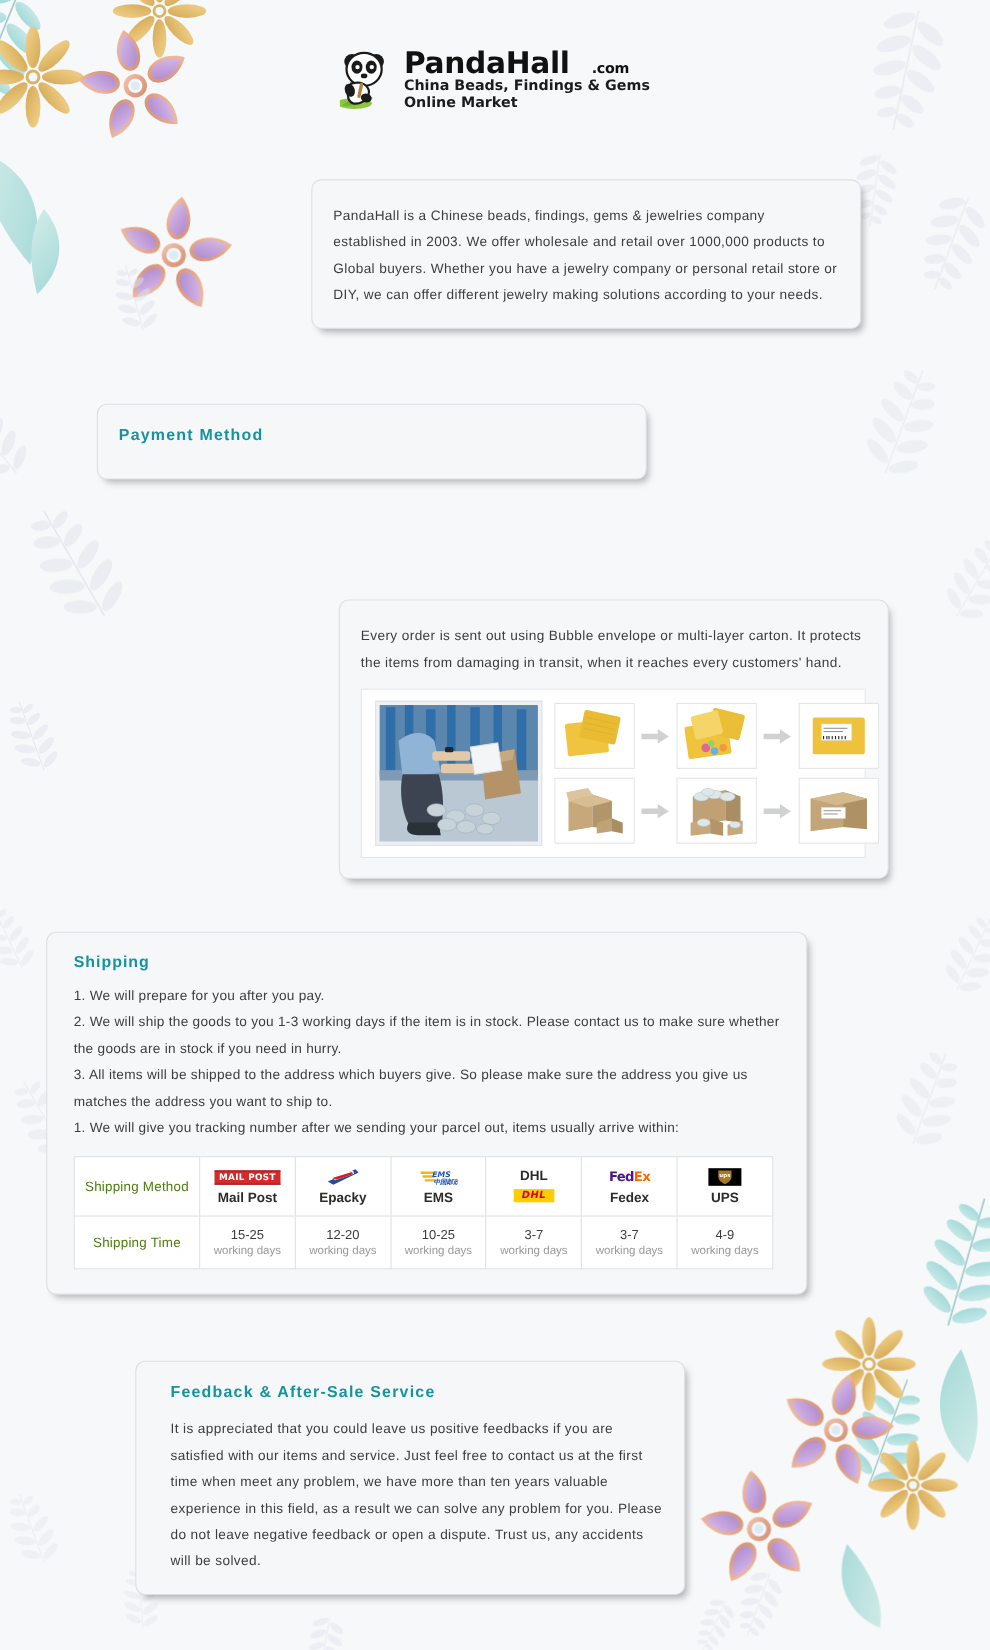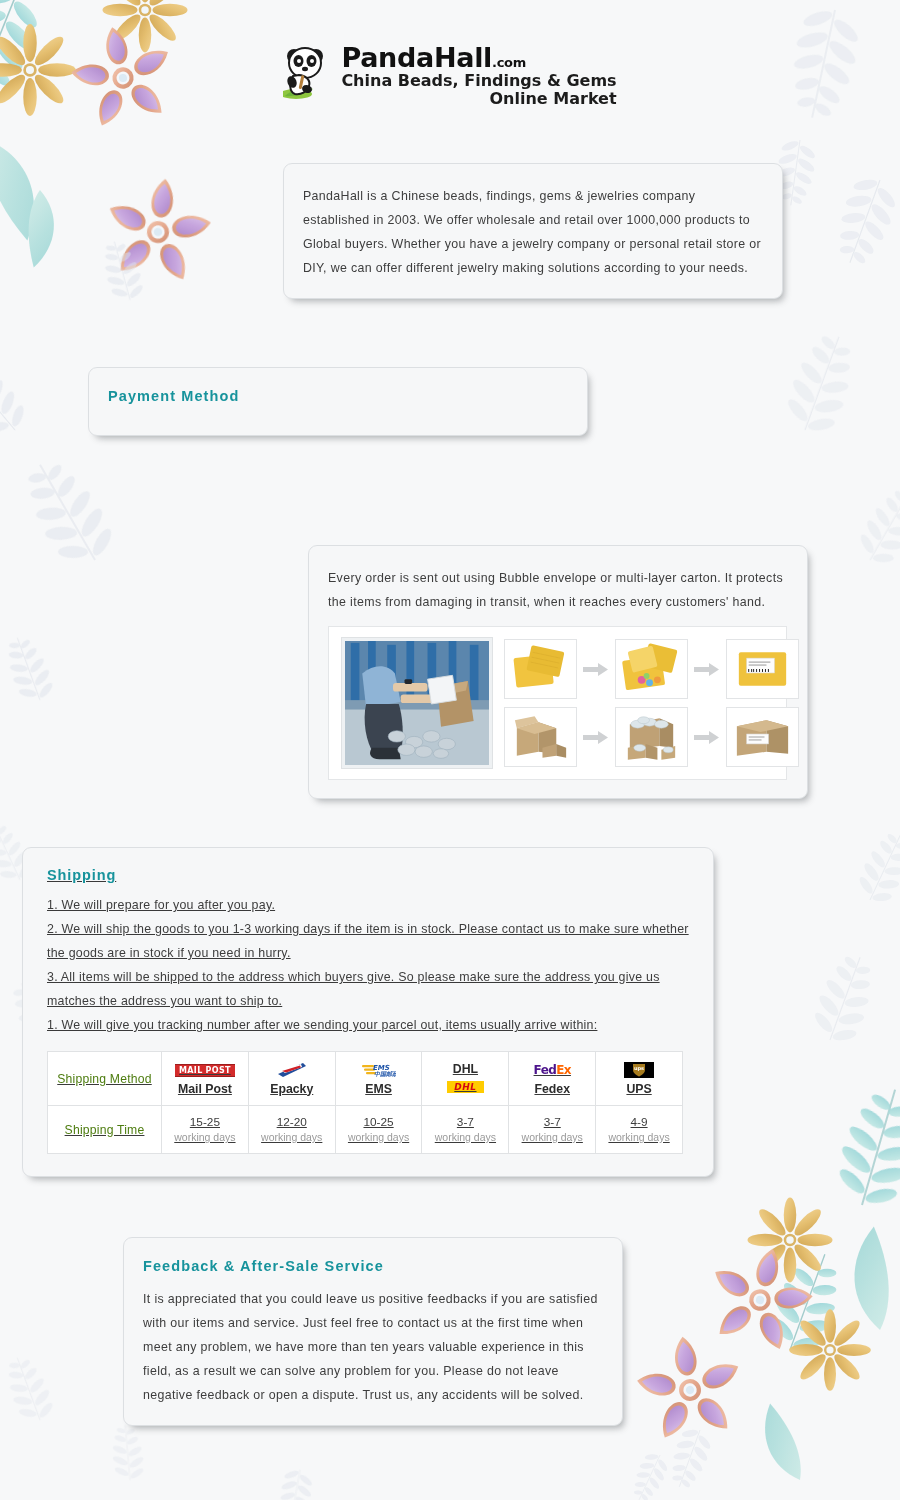--- a/index.html
+++ b/index.html
@@ -33,28 +33,28 @@
   .logo-text { padding-top: 4px; }
   .logo-name {
     font-family: "DejaVu Sans", sans-serif;
     font-weight: bold;
     font-size: 27px;
     line-height: 1;
     color: #111;
     letter-spacing: -.3px;
     white-space: nowrap;
   }
-  .logo-name .dotcom { font-size: 13px; font-weight: bold; }
+  .logo-name .dotcom { font-size: 13px; font-weight: bold; margin-left: 20px; }
   .logo-tag {
     font-family: "DejaVu Sans", sans-serif;
     font-weight: bold;
-    font-size: 16px;
+    font-size: 13px;
     line-height: 1.15;
     color: #1c1c1c;
-    text-align: right;
+    text-align: left;
     margin-top: 1px;
     white-space: nowrap;
   }
   .logo-tag span { display: block; }
 
   
   .card {
     position: absolute;
     background: #f6f7f8;
     border: 1px solid #dcdfe2;
@@ -73,22 +73,22 @@
   .card-p {
     font-size: 12.4px;
     line-height: 24px;
     letter-spacing: .35px;
     color: #3d3d3d;
   }
 
   #card-about     { left: 283px; top: 163px;  width: 500px; }
   #card-payment   { left: 88px;  top: 367px;  width: 500px; }
   #card-packing   { left: 308px; top: 545px;  width: 500px; }
-  #card-shipping  { left: 22px;  top: 847px;  width: 692px; text-decoration: underline; }
-  #card-feedback  { left: 123px; top: 1237px; width: 500px; }
+  #card-shipping  { left: 42px;  top: 847px;  width: 692px; }
+  #card-feedback  { left: 123px; top: 1237px; width: 500px; padding-left: 12px; }
 
   #card-shipping .card-inner { padding: 19px 24px 22px 24px; }
   #card-shipping .card-title { letter-spacing: .9px; margin-bottom: 10px; }
 
   .ship-line {
     font-size: 12.4px;
     line-height: 24px;
     letter-spacing: .25px;
     color: #3d3d3d;
   }

